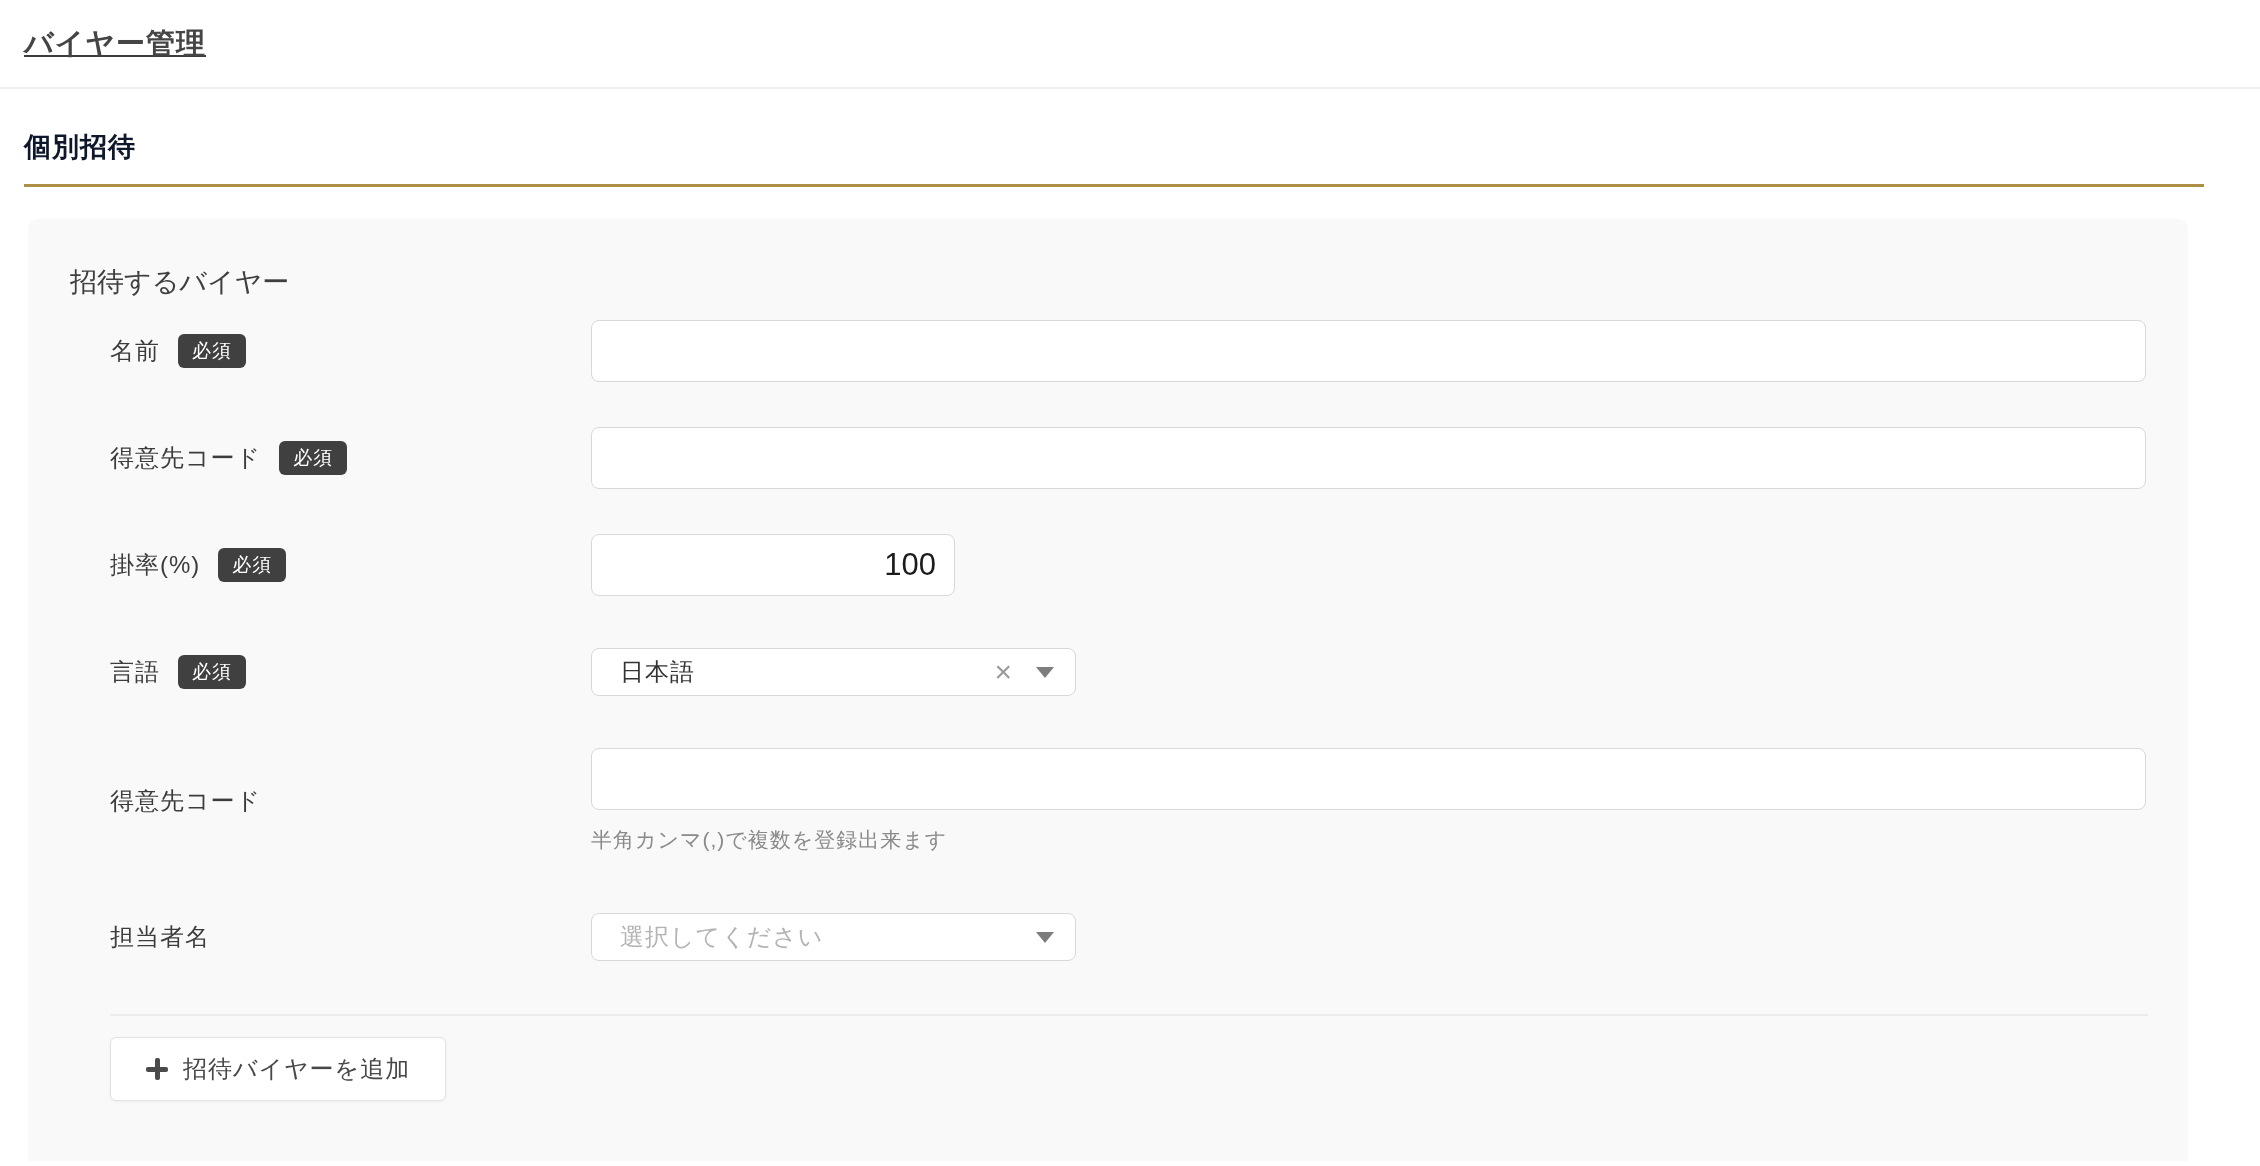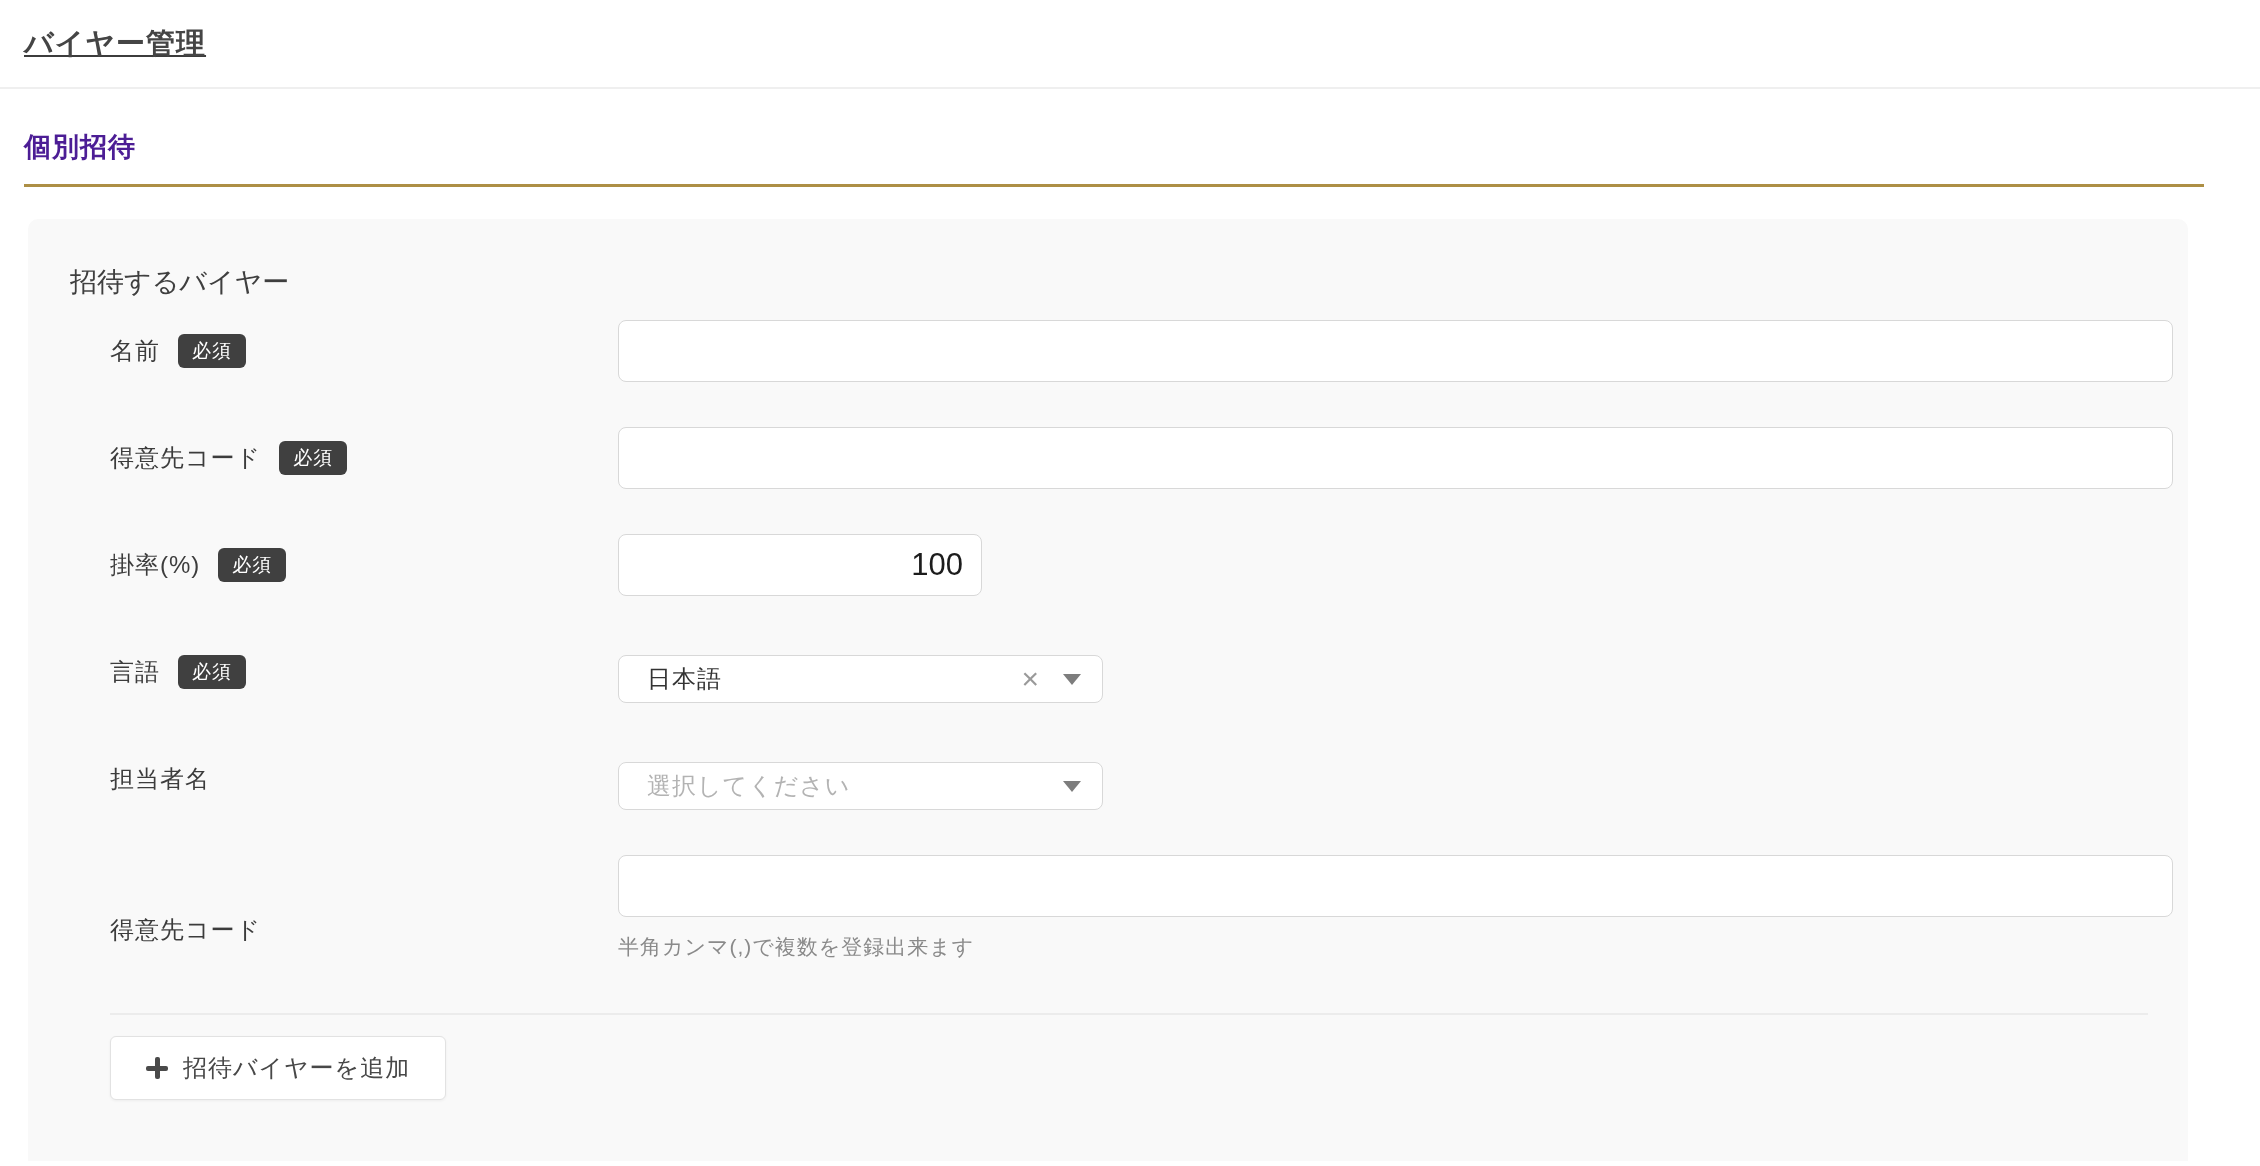--- a/index.html
+++ b/index.html
@@ -26,41 +26,41 @@
   }
 
   
   .section-heading-wrap {
     margin-left: 24px;
     width: 2180px;
     padding-top: 40px;
     border-bottom: 3px solid #ad8f45;
   }
   .section-heading {
-    font-size: 27px; font-weight: bold; color: #4c1d95;
+    font-size: 27px; font-weight: bold; color: #0f172a;
     letter-spacing: 1px;
     padding-bottom: 19px;
   }
 
   
   .panel {
     margin: 32px 0 0 28px;
     width: 2160px;
     height: 942px;
     background: #f9f9f9;
     border-radius: 10px 10px 0 0;
     padding-top: 45px;
   }
   .group-label {
     margin: 0 0 20px 42px;
     font-size: 27px; color: #3f3f3f;
   }
 
   
-  .form-row { display: flex; align-items: flex-end; margin: 0 0 45px 82px; gap: 27px; }
+  .form-row { display: flex; align-items: center; margin: 0 0 45px 82px; }
   .label-cell {
     width: 481px; min-height: 62px;
     display: flex; align-items: center; gap: 18px;
     flex-shrink: 0;
   }
   .field-label { font-size: 24px; color: #3c3c3c; letter-spacing: 1px; }
   .badge {
     background: #404040; color: #ffffff;
     font-size: 19px; line-height: 1;
     padding: 7px 14px 8px;
@@ -184,37 +184,37 @@
       <span class="field-label">言語</span>
       <span class="badge">必須</span>
     </div>
     <div class="select-box">
       <span class="select-value">日本語</span>
       <span class="clear-x">×</span>
       <span class="caret-down"></span>
     </div>
   </div>
 
+  <div class="form-row row-customer">
+    <div class="label-cell">
+      <span class="field-label">得意先コード</span>
+    </div>
+    <div class="field-stack">
+      <input type="text" class="text-input full" style="">
+      <div class="helper-text">半角カンマ(,)で複数を登録出来ます</div>
+    </div>
+  </div>
+
   <div class="form-row">
     <div class="label-cell">
       <span class="field-label">担当者名</span>
     </div>
     <div class="select-box">
       <span class="select-value placeholder">選択してください</span>
       <span class="caret-down"></span>
-    </div>
-  </div>
-
-  <div class="form-row row-customer">
-    <div class="label-cell">
-      <span class="field-label">得意先コード</span>
-    </div>
-    <div class="field-stack">
-      <input type="text" class="text-input full" style="">
-      <div class="helper-text">半角カンマ(,)で複数を登録出来ます</div>
     </div>
   </div>
 
   <div class="panel-divider"></div>
 
   <button class="add-btn">
     <span class="plus-icon"></span>
     <span>招待バイヤーを追加</span>
   </button>
 

